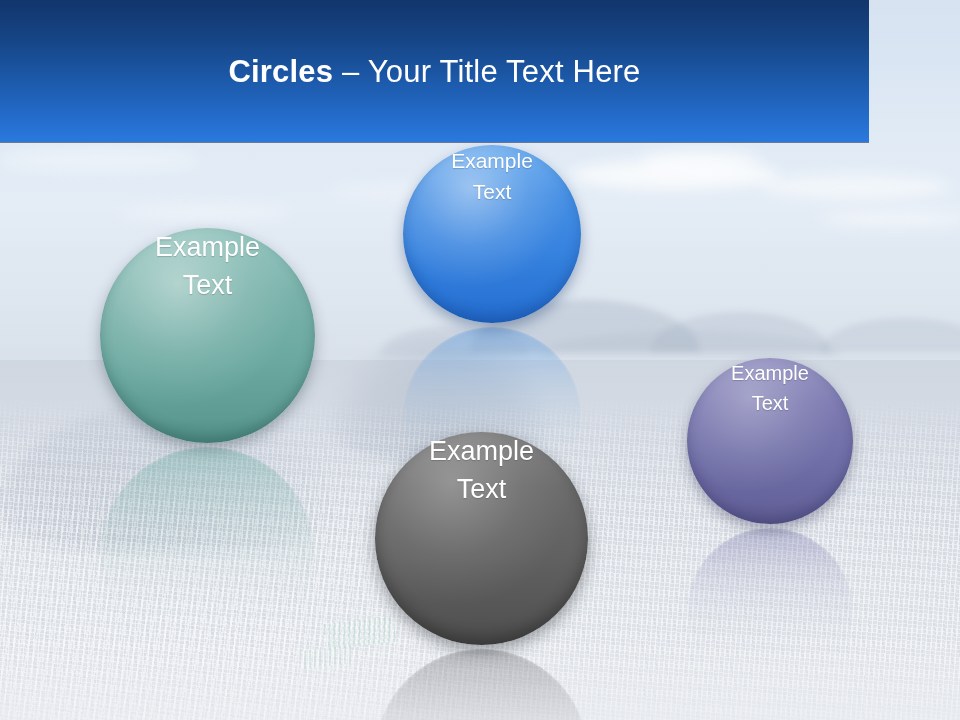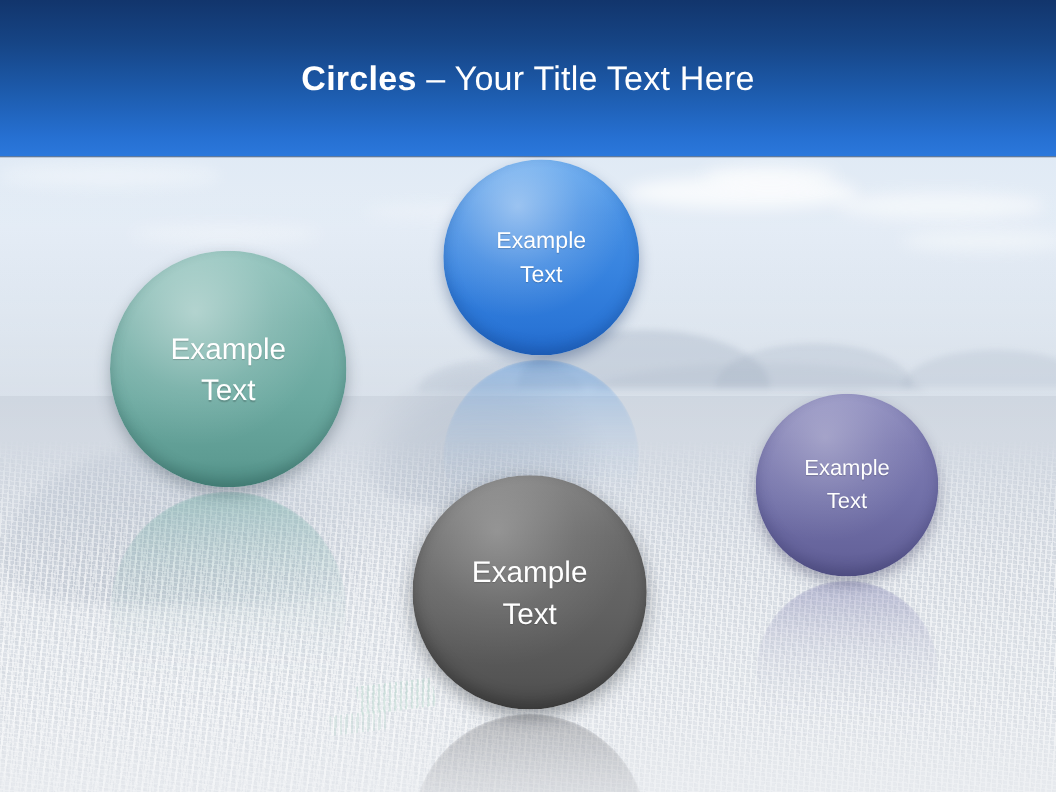--- a/index.html
+++ b/index.html
@@ -174,21 +174,21 @@
         rgba(255,255,255,0.05) 35%,
         rgba(255,255,255,0.22) 58%,
         rgba(255,255,255,0.42) 80%,
         rgba(255,255,255,0.52) 100%);
   }
 
   
   .header {
     position: absolute;
     left: 0; top: 0;
-    width: 960px;
+    width: 869px;
     height: 142px;
     background: linear-gradient(to bottom, #12356c 0%, #164586 28%, #1d5cae 60%, #2670d2 88%, #2b78dc 100%);
     box-shadow: 0 1px 0 rgba(8,30,62,0.55);
     z-index: 5;
   }
   .title {
     position: absolute;
     left: 0; right: 0;
     top: 52px;
     text-align: center;
@@ -199,21 +199,21 @@
     white-space: nowrap;
   }
   .title .strong { font-weight: bold; }
   .title .rest { font-weight: normal; }
 
   
   .node {
     position: absolute;
     border-radius: 50%;
     display: flex;
-    align-items: center;
+    align-items: flex-start;
     justify-content: center;
     text-align: center;
     color: #ffffff;
     z-index: 3;
     box-sizing: border-box;
   }
   .node .label {
     position: relative;
     z-index: 2;
     padding: 0 10px;

